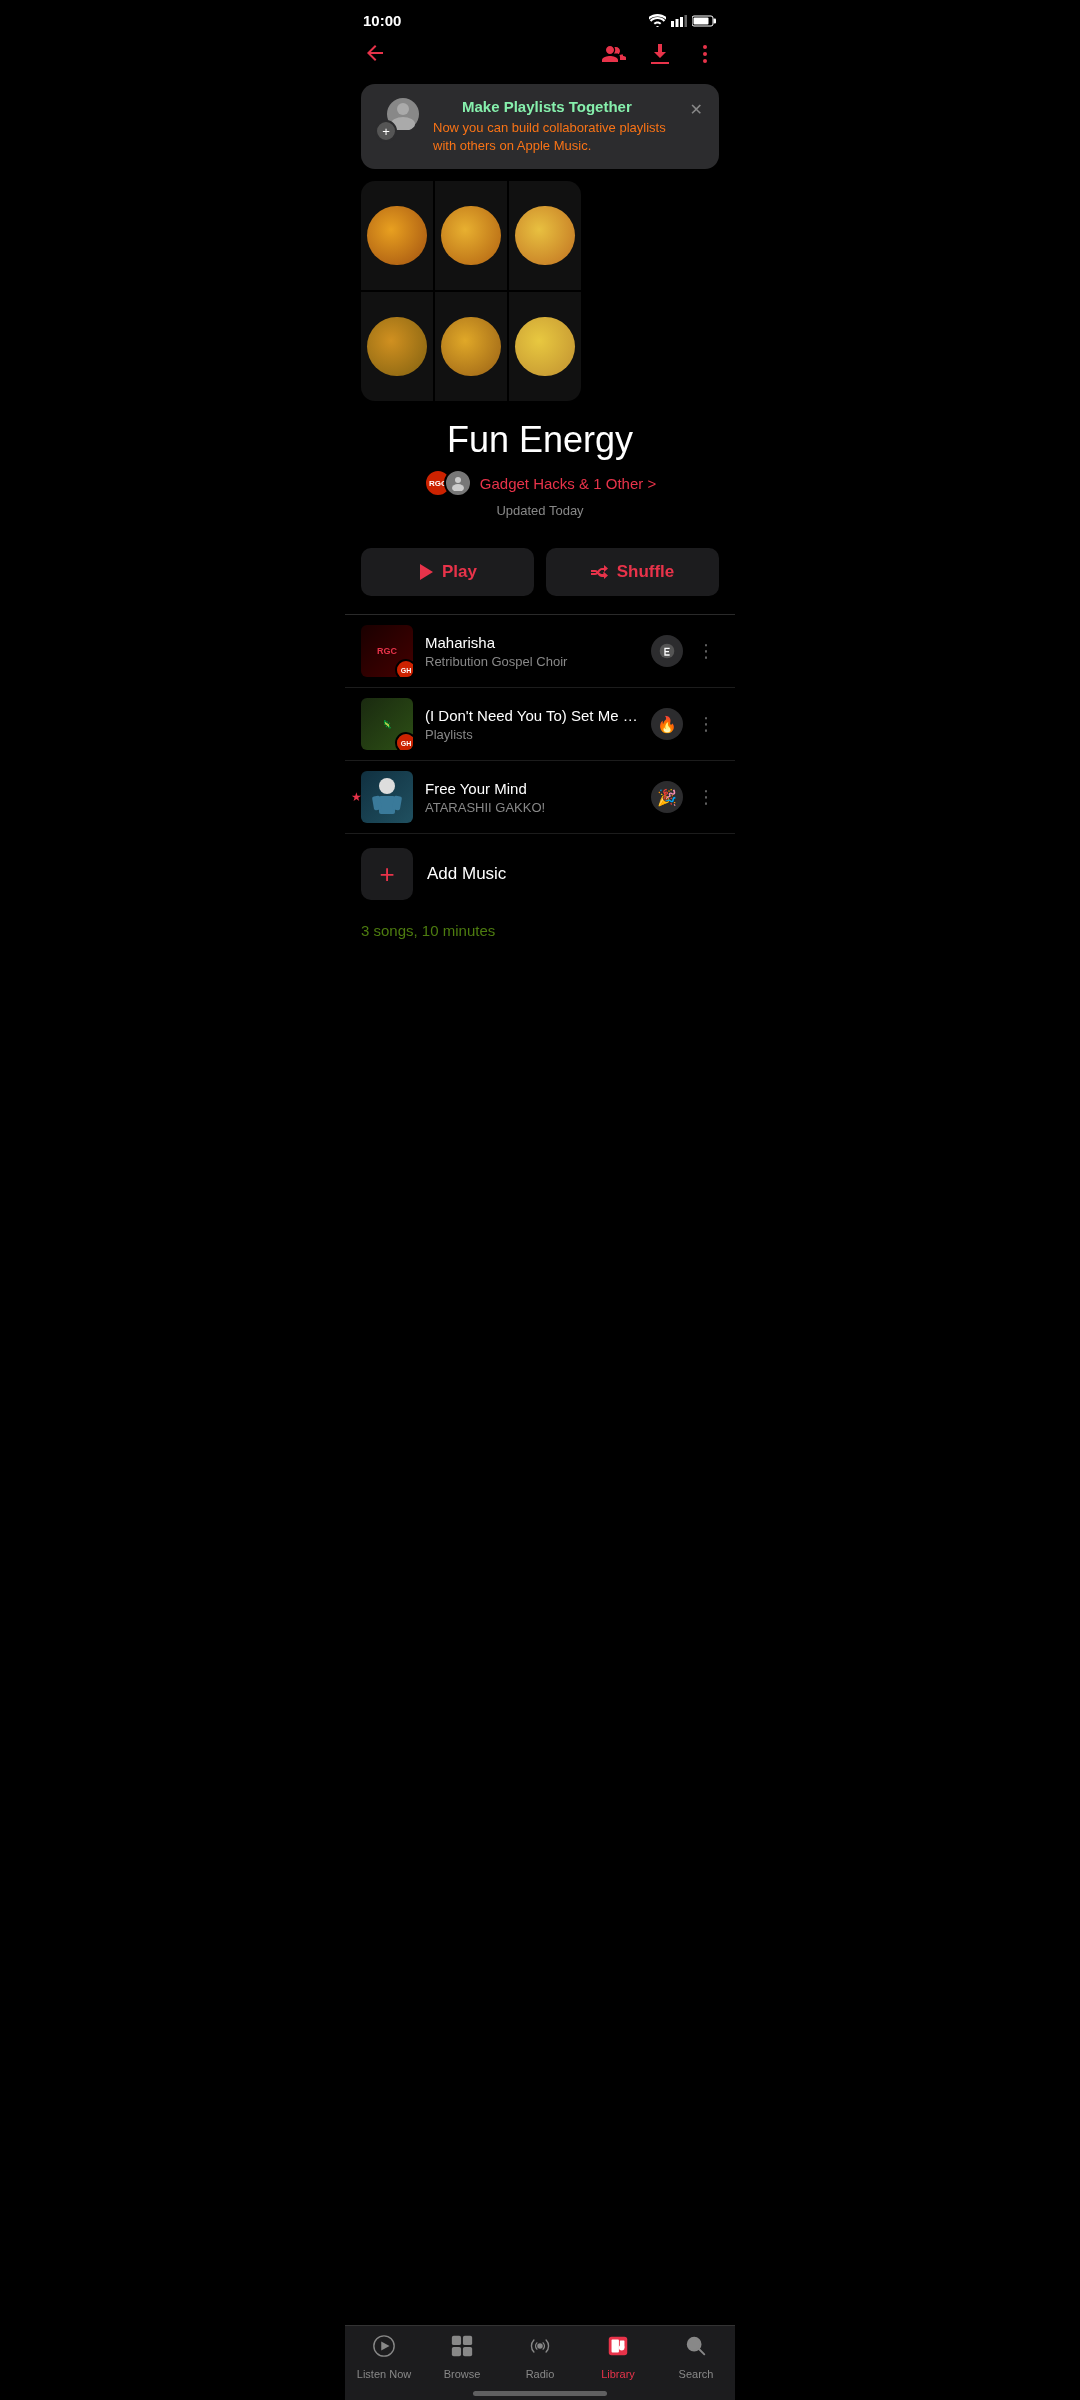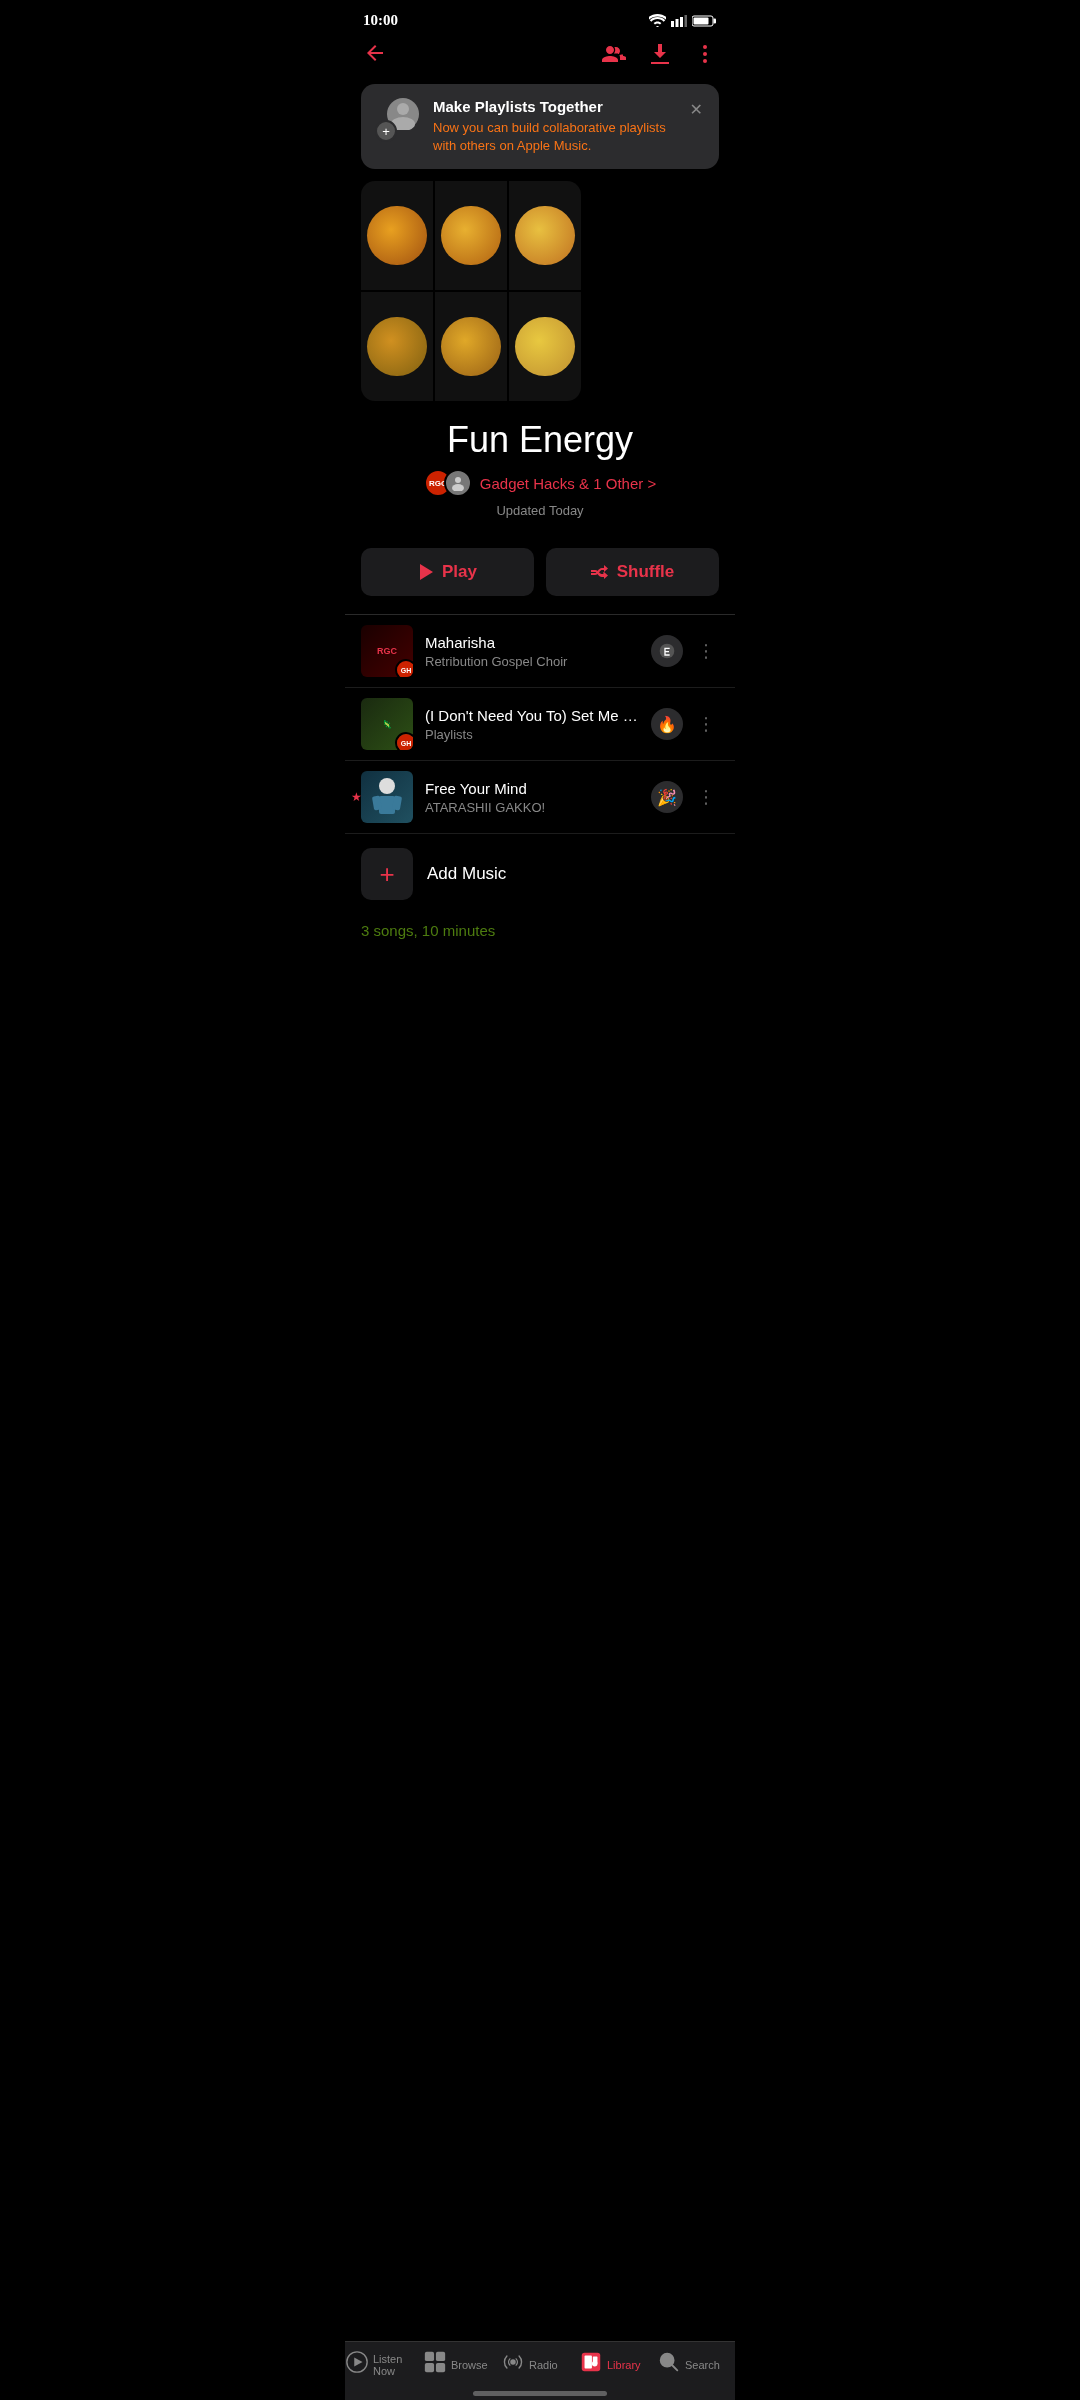--- a/index.html
+++ b/index.html
@@ -15,21 +15,20 @@
       position: relative;
       overflow-x: hidden;
     }
 
     
     .status-bar {
       display: flex;
       justify-content: space-between;
       align-items: center;
       padding: 12px 18px 8px;
-      font-family: Liberation Serif, serif;
     }
     .status-time {
       font-size: 15px;
       font-weight: 600;
       color: #fff;
     }
     .status-icons {
       display: flex;
       align-items: center;
       gap: 5px;
@@ -102,22 +101,23 @@
       font-size: 13px;
       color: #fff;
       border: 2px solid #2c2c2e;
     }
     .tooltip-content {
       flex: 1;
     }
     .tooltip-title {
       font-size: 15px;
       font-weight: 600;
-      color: #ffffff;
+      color: #86efac;
       margin-bottom: 4px;
+      margin-left: 29px;
     }
     .tooltip-desc {
       font-size: 13px;
       color: #f97316;
       line-height: 1.4;
     }
     .tooltip-close {
       color: #888;
       font-size: 16px;
       cursor: pointer;
@@ -363,21 +363,21 @@
       width: 390px;
       background: #1c1c1e;
       border-top: 0.5px solid #333;
       display: flex;
       justify-content: space-around;
       align-items: center;
       padding: 8px 0 20px;
     }
     .nav-item {
       display: flex;
-      flex-direction: row;
+      flex-direction: column;
       align-items: center;
       gap: 4px;
       cursor: pointer;
       flex: 1;
     }
     .nav-item-icon {
       font-size: 22px;
       color: #888;
     }
     .nav-item-icon.active {

